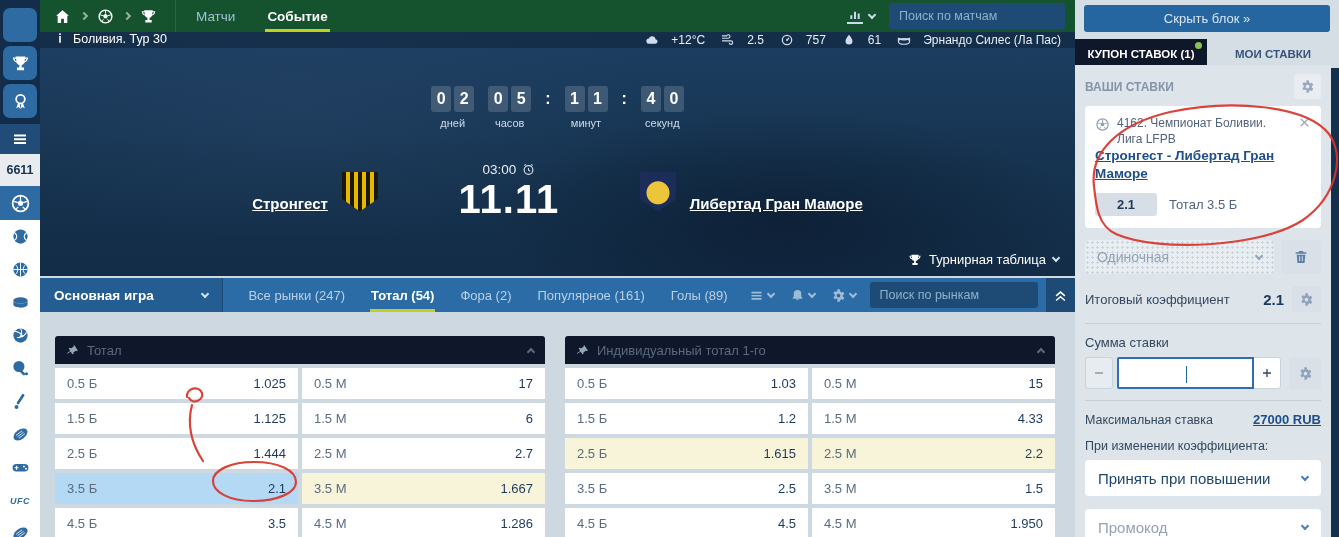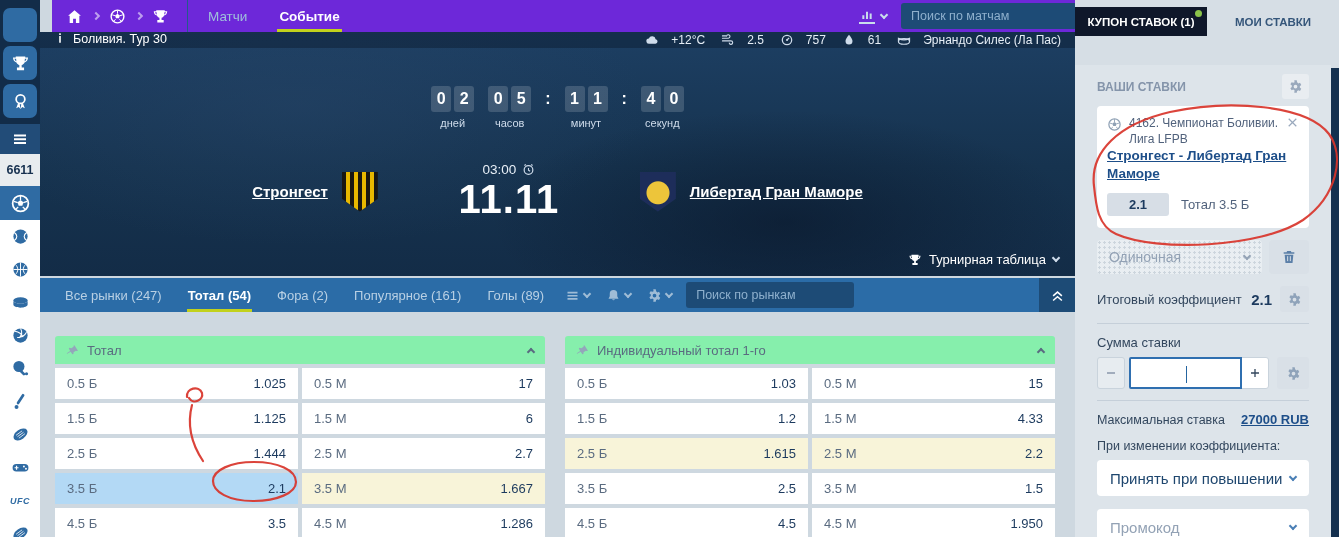--- a/index.html
+++ b/index.html
@@ -20,21 +20,21 @@
   .sb-menu{height:30px;background:#224c78;display:flex;align-items:center;justify-content:center;color:#fff;}
   .sb-menu .ic{width:18px;height:18px;}
   .sb-counter{height:32px;background:#e8ecef;display:flex;align-items:center;justify-content:center;font-size:12.5px;font-weight:bold;color:#16304f;}
   .sb-active{height:34px;background:#2f6ba3;display:flex;align-items:center;justify-content:center;color:#fff;}
   .sb-active .ic{width:21px;height:21px;}
   .sb-item{height:33px;display:flex;align-items:center;justify-content:center;color:#2f6ba3;}
   .sb-item .ic{width:19px;height:19px;}
   .sb-ufc{font-size:9px;font-style:italic;font-weight:bold;color:#2f6ba3;letter-spacing:.5px;}
 
   
-  #topnav{position:absolute;left:52px;top:0;width:1035px;height:32px;background:#6d28d9;display:flex;align-items:center;color:#fff;}
+  #topnav{position:absolute;left:40px;top:0;width:1035px;height:32px;background:#14532d;display:flex;align-items:center;color:#fff;}
   .bc{display:flex;align-items:center;gap:8px;padding:0 14px;}
   .bc .ic{width:17px;height:17px;color:#fff;}
   .bc .chev.right{color:rgba(255,255,255,.55);}
   .nav-div{width:1px;height:32px;background:#24598b;margin:0 4px;}
   .nav-tab{position:relative;height:32px;display:flex;align-items:center;padding:0 16px;font-size:13.5px;color:#9fc0da;cursor:pointer;}
   .nav-tab.active{color:#fff;font-weight:bold;}
   .nav-tab.active::after{content:"";position:absolute;left:14px;right:14px;bottom:0;height:3px;background:#c2d11c;}
   #topnav .spacer{flex:1;}
   .nav-stats{display:flex;align-items:center;gap:6px;color:#c9dcec;margin-right:14px;}
   .nav-stats .ic{width:16px;height:16px;border-bottom:2px solid #c9dcec;}
@@ -54,21 +54,21 @@
   .wx{margin-left:auto;display:flex;align-items:center;gap:16px;color:#e6eef6;font-size:12px;}
   .wx .wxi{display:flex;align-items:center;gap:5px;}
   .wx .ic{width:14px;height:14px;color:#cfdceb;}
   .countdown{position:absolute;left:0;right:0;top:54px;display:flex;justify-content:center;align-items:flex-start;gap:14px;}
   .cd-group{display:flex;flex-direction:column;align-items:center;}
   .cd-digits{display:flex;gap:3px;}
   .cd-box{width:20px;height:26px;background:rgba(255,255,255,.16);border-radius:3px;display:flex;align-items:center;justify-content:center;font-size:16px;font-weight:bold;}
   .cd-label{margin-top:5px;font-size:11px;color:#cfdceb;}
   .cd-colon{font-size:16px;font-weight:bold;margin-top:4px;}
   .teams{position:absolute;left:0;right:0;top:130px;display:flex;align-items:center;justify-content:center;}
-  .team{display:flex;align-items:center;gap:14px;}
+  .team{display:flex;align-items:flex-end;gap:14px;}
   .team-name{font-size:15px;font-weight:bold;color:#fff;text-decoration:underline;cursor:pointer;white-space:nowrap;}
   .crest{width:36px;height:40px;clip-path:polygon(0 0,100% 0,100% 68%,50% 100%,0 68%);}
   .crest.home{background:repeating-linear-gradient(90deg,#191712 0 4px,#e8b800 4px 8px);}
   .crest.away{background:radial-gradient(circle at 50% 52%,#edc53a 0 11px,#1d2d5a 12px);}
   .center-block{width:250px;display:flex;flex-direction:column;align-items:center;margin:0 6px;}
   .start-time{display:flex;align-items:center;gap:6px;font-size:13.5px;color:#e8eff7;}
   .start-time .ic{width:13px;height:13px;color:#cfdceb;}
   .start-date{font-size:40px;font-weight:bold;letter-spacing:1px;line-height:1.1;}
   .standings{position:absolute;right:16px;bottom:9px;display:flex;align-items:center;gap:7px;font-size:13px;color:#fff;cursor:pointer;}
   .standings .ic{width:14px;height:14px;}
@@ -84,39 +84,39 @@
   .m-tab.active{color:#fff;font-weight:bold;}
   .m-tab.active::after{content:"";position:absolute;left:12px;right:12px;bottom:0;height:3px;background:#c2d11c;}
   .tb-ico{display:flex;align-items:center;gap:4px;color:#9fbcd6;margin:0 8px;cursor:pointer;}
   .tb-ico .ic{width:15px;height:15px;}
   .toolbar .searchbox{width:168px;margin:0 8px 0 6px;}
   .collapse-btn{margin-left:auto;width:36px;height:34px;background:#1d4b76;display:flex;align-items:center;justify-content:center;cursor:pointer;}
   .collapse-btn .ic{width:15px;height:15px;color:#fff;}
 
   
   .market-card{position:absolute;top:60px;width:490px;}
-  .mc-head{height:28px;background:#86efac;border-radius:3px 3px 0 0;display:flex;align-items:center;padding:0 11px;color:#5a6b80;}
+  .mc-head{height:28px;background:#0f172a;border-radius:3px 3px 0 0;display:flex;align-items:center;padding:0 11px;color:#5a6b80;}
   .mc-head .ic{width:13px;height:13px;color:#93a6ba;margin-right:8px;}
   .mc-title{font-size:13px;}
   .mc-head .chev{margin-left:auto;color:#5a6b80;}
   .mrow{display:flex;gap:4px;margin-top:4px;}
   .mcell{flex:1;height:31px;background:#fff;display:flex;align-items:center;justify-content:space-between;padding:0 12px;cursor:pointer;}
   .mcell .mlabel{font-size:13px;color:#5a6b80;}
   .mcell .modd{font-size:13px;font-weight:normal;color:#1c3a5e;}
   .mcell.selected{background:#b3d9f5;}
   .mcell.changed{background:#f8f4d9;}
 
   
   #coupon{position:absolute;left:1075px;top:0;width:264px;height:537px;background:#d6dee5;}
   .hide-btn{margin:5px 9px 0;height:27px;background:#2565a0;border-radius:3px;display:flex;align-items:center;justify-content:center;gap:6px;color:#d7e5f2;font-size:13px;cursor:pointer;}
   .cp-tabs{display:flex;margin-top:7px;height:29px;}
   .cp-tab{flex:1;display:flex;align-items:center;justify-content:center;font-size:11.5px;font-weight:bold;color:#35567a;cursor:pointer;position:relative;}
   .cp-tab.active{background:#0f172a;color:#fff;}
   .cp-tab .dot{position:absolute;top:3px;right:5px;width:7px;height:7px;border-radius:50%;background:#8bc34a;}
-  .cp-body{position:absolute;left:0;right:8px;top:65px;bottom:0;background:#dde4ea;padding:9px 22px;}
+  .cp-body{position:absolute;left:0;right:8px;top:65px;bottom:0;background:#dde4ea;padding:9px 10px;}
   .yb-row{display:flex;align-items:center;justify-content:space-between;}
   .yb-label{font-size:12px;font-weight:bold;color:#8494aa;}
   .sq-btn{width:27px;height:25px;background:#e9edf1;border-radius:3px;display:flex;align-items:center;justify-content:center;color:#9aa9bd;cursor:pointer;}
   .sq-btn .ic{width:15px;height:15px;}
   .bet-card{background:#fff;border-radius:4px;margin-top:7px;padding:10px 10px 12px;}
   .bc-head{display:flex;align-items:flex-start;gap:7px;}
   .bc-head .ball{width:15px;height:15px;color:#8fa1b5;flex:none;margin-top:1px;}
   .bc-league{font-size:12px;color:#51627c;line-height:1.3;flex:1;}
   .bc-close{width:13px;height:13px;color:#9aa9bd;flex:none;cursor:pointer;}
   .bc-match{display:inline-block;font-size:13.5px;font-weight:bold;color:#1d4e89;text-decoration:underline;line-height:1.3;cursor:pointer;}
@@ -436,20 +436,24 @@
             <path fill="currentColor" d="M6 3h12v1.5h3.5c0 3.2-1.9 5.6-4.4 6.2-.7 1.6-2 2.8-3.6 3.1V17h3v3.5H7.5V17h3v-3.2c-1.6-.3-2.9-1.5-3.6-3.1C4.4 10.1 2.5 7.7 2.5 4.5H6zM4.4 6c.3 1.5 1.2 2.7 2.4 3.2C6.6 8.2 6.5 7.1 6.5 6zm15.2 0h-2.1c0 1.1-.1 2.2-.3 3.2 1.2-.5 2.1-1.7 2.4-3.2z"></path>
           </svg>
         </span>
       <span>Турнирная таблица</span>
       <span class="chev"></span>
     </div>
   </section>
 
   <div id="content">
     <div class="toolbar">
+      <div class="group-select">
+        <span>Основная игра</span>
+        <span class="chev"></span>
+      </div>
       <div class="m-tabs">
           <div class="m-tab">Все рынки (247)</div>
           <div class="m-tab active">Тотал (54)</div>
           <div class="m-tab">Фора (2)</div>
           <div class="m-tab">Популярное (161)</div>
           <div class="m-tab">Голы (89)</div>
         </div>
       <div class="tb-ico">
           <span class="ic">
             <svg viewBox="0 0 24 24">
@@ -614,20 +618,23 @@
             <div class="mcell">
               <span class="mlabel">4.5 М</span>
               <span class="modd">1.950</span>
             </div>
           </div>
         </div>
     </div>
   </div>
 
   <aside id="coupon">
+    <div class="hide-btn">
+        <span>Скрыть блок »</span>
+      </div>
     <div class="cp-tabs">
       <div class="cp-tab active">
           <span>КУПОН СТАВОК (1)</span>
           <span class="dot"></span>
         </div>
       <div class="cp-tab">
           <span>МОИ СТАВКИ</span>
         </div>
     </div>
     <div class="cp-body">

